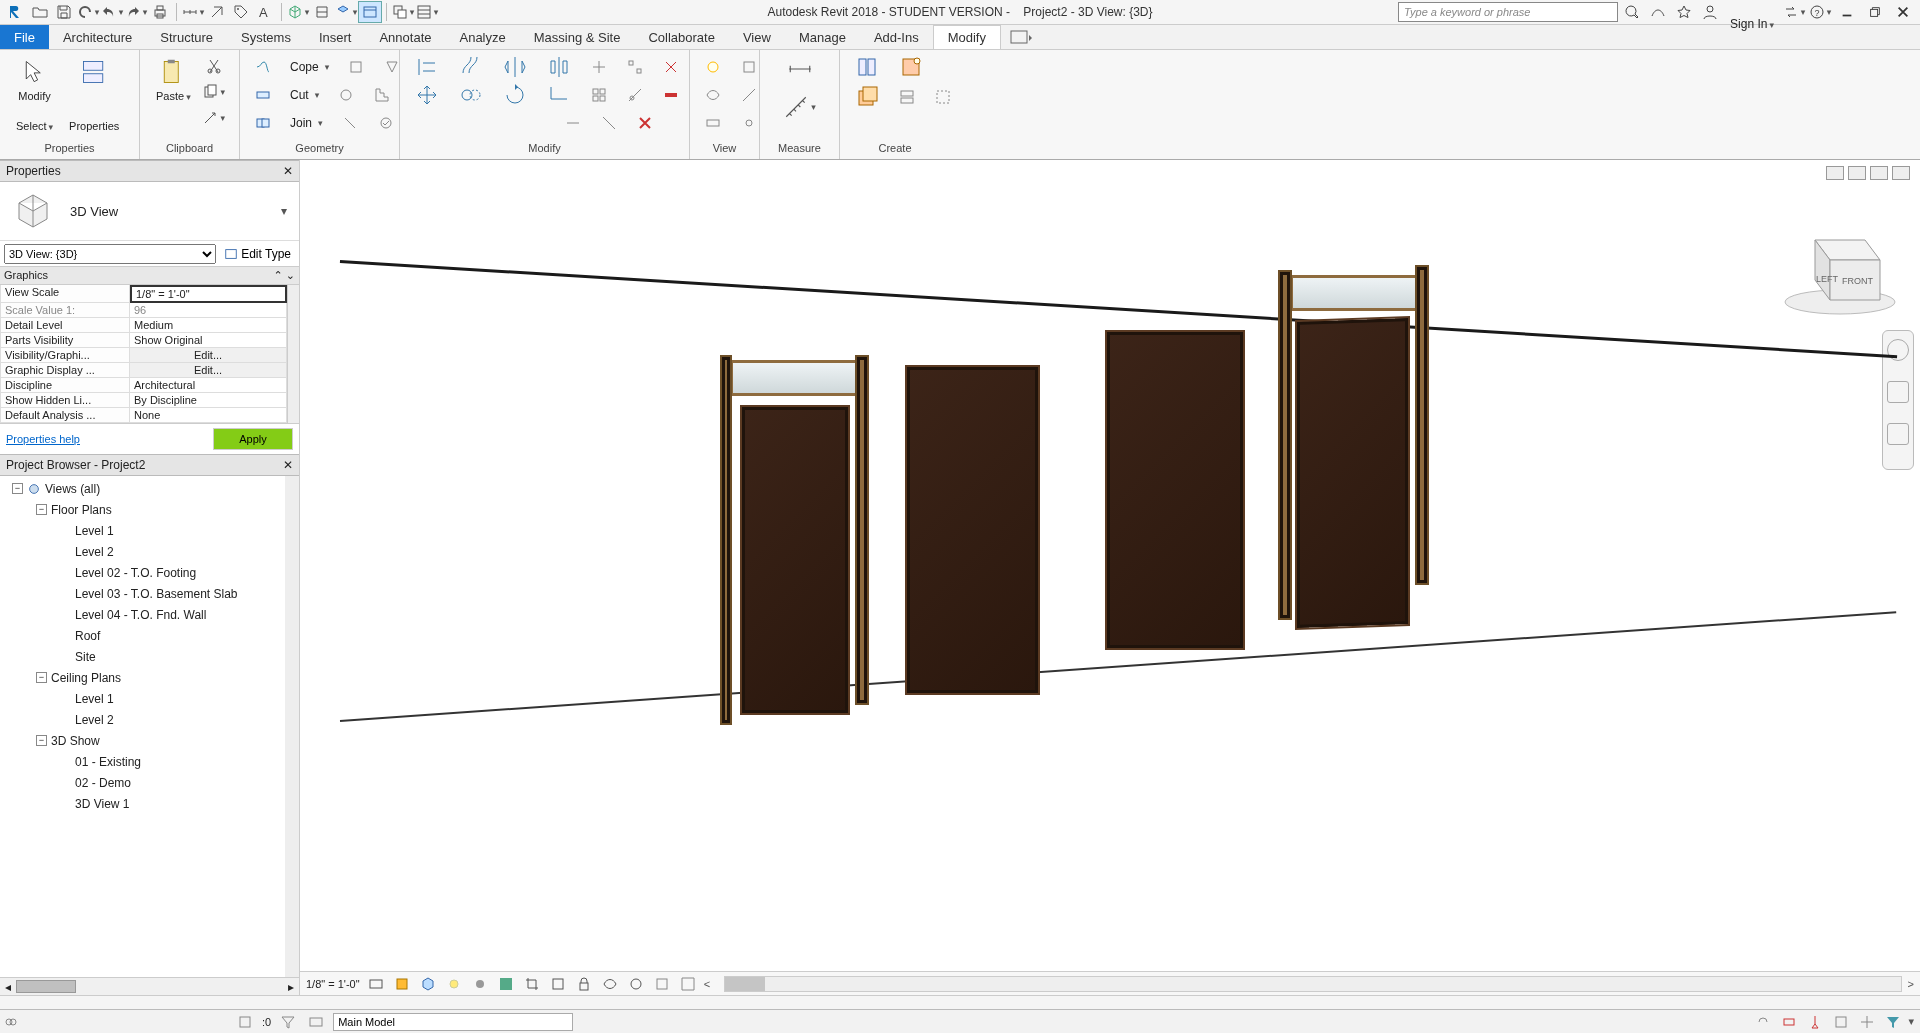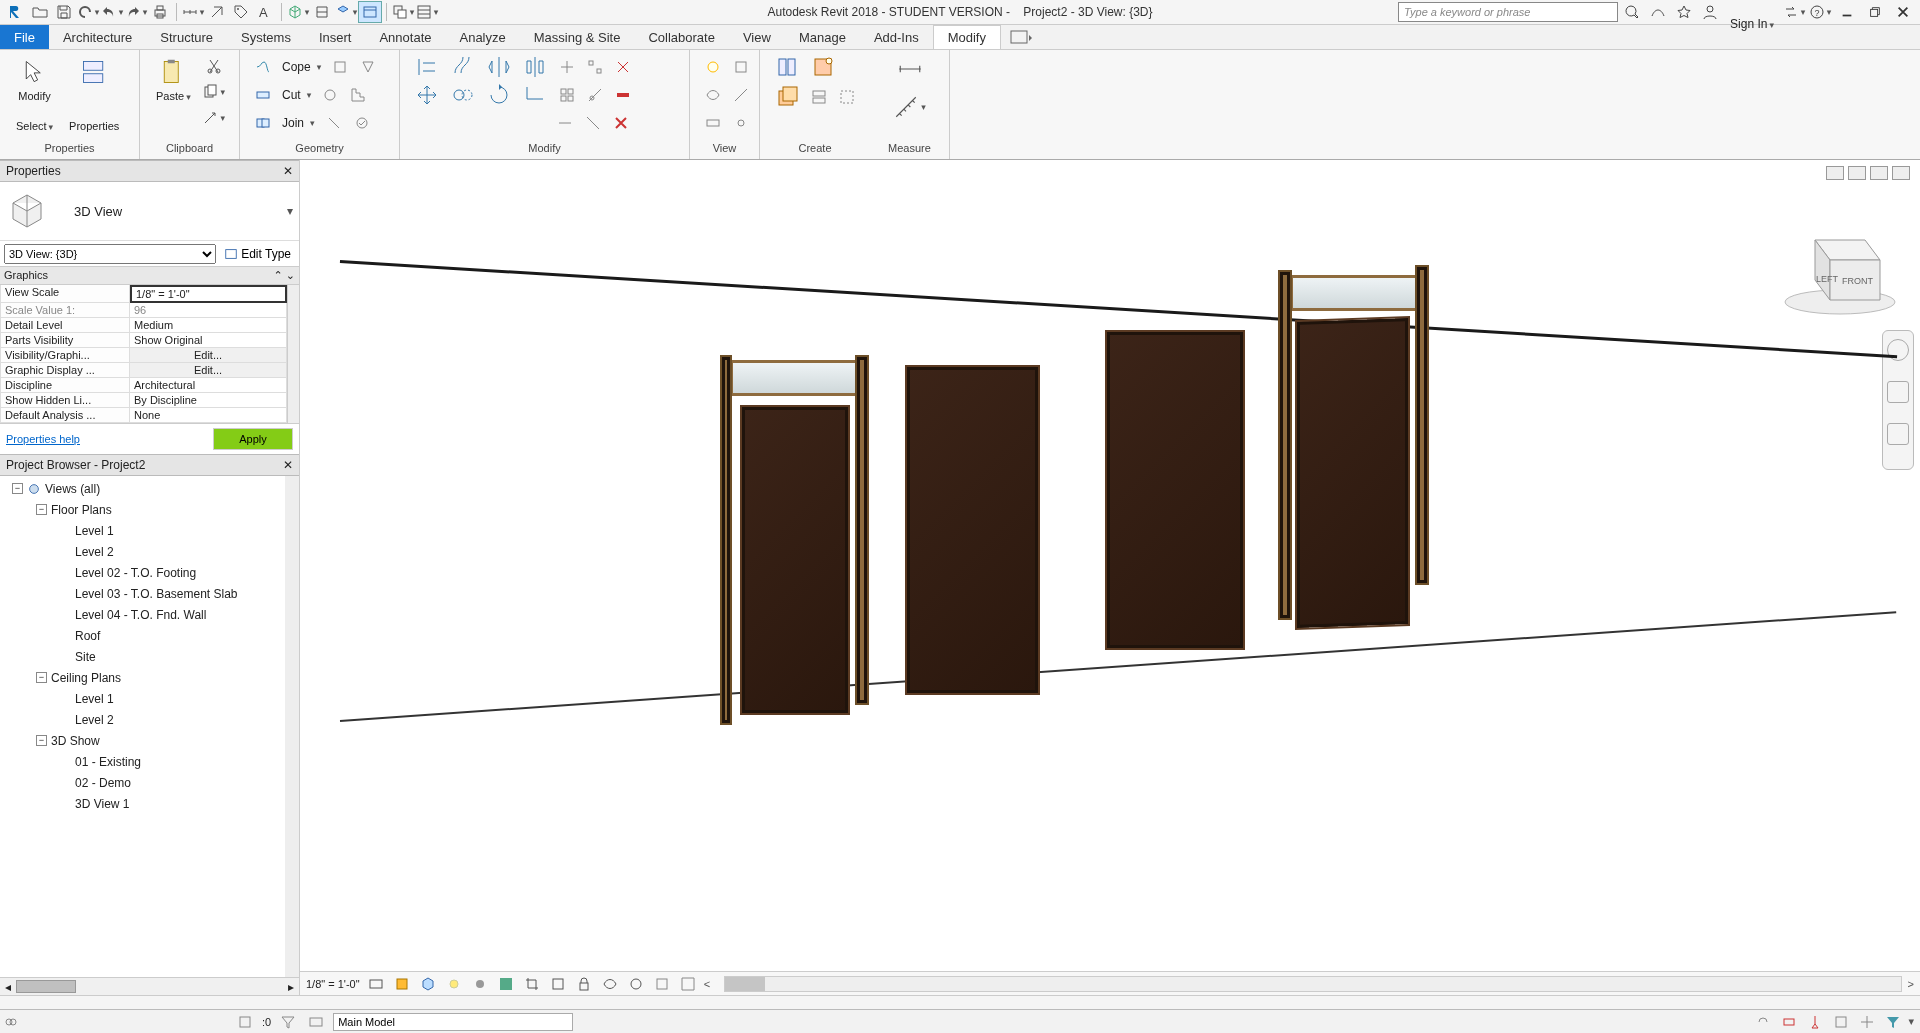--- a/index.html
+++ b/index.html
@@ -27,35 +27,35 @@
 
   
   .ribbon-body { height: 110px; background: #f7f7f7; border-bottom: 1px solid #aaa; display: flex; }
   .ribbon-panel { display: flex; flex-direction: column; border-right: 1px solid #ccc; padding: 4px 10px 2px 10px; }
   .ribbon-panel .panel-row { display:flex; gap:4px; flex:1; align-items:flex-start;}
   .ribbon-panel .panel-label { font-size:11px; text-align:center; color:#444; height:18px; line-height:18px; }
   .big-btn { display:flex; flex-direction:column; align-items:center; justify-content:flex-start; gap:2px; padding:2px 6px; height:82px; }
   .big-btn .ico { width:32px; height:32px; display:flex; align-items:center; justify-content:center; }
   .big-btn .lbl { font-size:11px; text-align:center; line-height:12px; }
   .sm-btn { width:26px; height:24px; display:flex; align-items:center; justify-content:center; }
-  .sm-row { display:flex; gap:2px; align-items:center; height:26px;}
+  .sm-row { display:flex; gap:10px; align-items:center; height:26px;}
   .txt-btn { display:flex; align-items:center; gap:4px; height:24px; padding: 0 4px; font-size:12px;}
 
   .select-panel { display:flex; gap:10px; align-items:flex-start; }
   .select-panel .col { display:flex; flex-direction:column; align-items:center; }
 
   
   .content { display:flex; height: calc(1033px - 25px - 25px - 110px - 24px - 14px); }
   .side { width: 300px; display:flex; flex-direction:column; border-right:1px solid #ccc; }
   .panel-title { background:#e5e5e5; border-bottom:1px solid #bbb; border-top:1px solid #bbb; padding: 3px 6px; display:flex; align-items:center; justify-content:space-between; font-size:12px; }
   .panel-title .x { font-family: Arial; }
 
   
   .props { flex: 0 0 auto; display:flex; flex-direction:column; }
-  .type-selector { height: 58px; display:flex; align-items:center; padding: 6px; gap:26px; }
+  .type-selector { height: 58px; display:flex; align-items:center; padding: 12px; gap:16px; }
   .type-selector .cube { width:42px; height:42px; display:flex; align-items:center; justify-content:center; }
   .type-selector .typename { font-size:13px; flex:1; }
   .dd-row { display:flex; align-items:center; padding: 2px 4px; gap:4px; height:26px; border-top:1px solid #ddd;}
   .dd-row select { flex:1; font-size:11px; height:20px; }
   .dd-row .edbtn { display:flex; align-items:flex-end; gap:3px; font-size:12px; padding:0 4px; border:0; background:transparent;}
   .group-hdr { background:#e8e8e8; font-size:11px; padding: 2px 4px; display:flex; justify-content:space-between; border-top:1px solid #ccc; border-bottom:1px solid #ccc;}
   .prop-grid { display:grid; grid-template-columns: 130px 1fr 12px; }
   .prop-grid .k { border:1px solid #ddd; border-top:none; padding:1px 4px; font-size:11px; background:#fdfdfd; white-space:nowrap; overflow:hidden; text-overflow:ellipsis;}
   .prop-grid .v { border:1px solid #ddd; border-top:none; border-left:none; padding:1px 4px; font-size:11px; }
   .prop-grid .v.gray { color:#888; }
@@ -557,73 +557,73 @@
           <div class="sm-btn">
             <svg class="ico16" viewBox="0 0 16 16">
               <circle cx="8" cy="8" r="3" stroke="#888" fill="none"></circle>
             </svg>
           </div>
         </div>
     </div>
     <div class="panel-label">View</div>
   </div>
 
-  <div class="ribbon-panel" style="width:110px;border-right:none">
-    <div class="panel-row" style="flex-direction:column;gap:4px;">
-      <div class="sm-row">
-        <div class="sm-btn" style="width:34px;height:30px">
-            <svg viewBox="0 0 24 24" width="24">
-              <rect x="4" y="4" width="7" height="16" fill="#eef" stroke="#36a"></rect>
-              <rect x="13" y="4" width="7" height="16" fill="#eef" stroke="#36a"></rect>
-            </svg>
-          </div>
-        <div class="sm-btn" style="width:34px;height:30px">
-            <svg viewBox="0 0 24 24" width="24">
-              <rect x="4" y="4" width="16" height="16" fill="#fca" stroke="#a60"></rect>
-              <circle cx="18" cy="6" r="3" fill="#ffe" stroke="#a60"></circle>
-            </svg>
-          </div>
-      </div>
-      <div class="sm-row">
-        <div class="sm-btn" style="width:34px;height:30px">
-            <svg viewBox="0 0 24 24" width="24">
-              <rect x="4" y="6" width="14" height="14" fill="#fc9" stroke="#a60"></rect>
-              <rect x="8" y="2" width="14" height="14" fill="#fda" stroke="#a60"></rect>
-            </svg>
-          </div>
-        <div class="sm-btn">
-            <svg class="ico16" viewBox="0 0 16 16">
-              <rect x="2" y="2" width="12" height="5" stroke="#888" fill="none"></rect>
-              <rect x="2" y="9" width="12" height="5" stroke="#888" fill="none"></rect>
-            </svg>
-          </div>
-        <div class="sm-btn">
-            <svg class="ico16" viewBox="0 0 16 16">
-              <rect x="2" y="2" width="12" height="12" stroke="#888" fill="none" stroke-dasharray="2"></rect>
-            </svg>
-          </div>
-      </div>
-    </div>
-    <div class="panel-label">Create</div>
-  </div>
-
   <div class="ribbon-panel" style="width:80px">
     <div class="panel-row" style="flex-direction:column;gap:8px;align-items:center;">
       <div class="sm-btn" style="width:40px;height:30px">
           <svg viewBox="0 0 24 24" width="26">
             <path d="M2 12h20M3 9v6M21 9v6" stroke="#555"></path>
           </svg>
         </div>
       <div class="sm-btn dropdown-caret" style="width:40px;height:30px">
           <svg viewBox="0 0 24 24" width="26">
             <path d="M3 21L21 3M6 18l2 2M10 14l2 2M14 10l2 2M18 6l2 2" stroke="#555"></path>
           </svg>
         </div>
     </div>
     <div class="panel-label">Measure</div>
+  </div>
+
+  <div class="ribbon-panel" style="width:110px;border-right:none">
+    <div class="panel-row" style="flex-direction:column;gap:4px;">
+      <div class="sm-row">
+        <div class="sm-btn" style="width:34px;height:30px">
+            <svg viewBox="0 0 24 24" width="24">
+              <rect x="4" y="4" width="7" height="16" fill="#eef" stroke="#36a"></rect>
+              <rect x="13" y="4" width="7" height="16" fill="#eef" stroke="#36a"></rect>
+            </svg>
+          </div>
+        <div class="sm-btn" style="width:34px;height:30px">
+            <svg viewBox="0 0 24 24" width="24">
+              <rect x="4" y="4" width="16" height="16" fill="#fca" stroke="#a60"></rect>
+              <circle cx="18" cy="6" r="3" fill="#ffe" stroke="#a60"></circle>
+            </svg>
+          </div>
+      </div>
+      <div class="sm-row">
+        <div class="sm-btn" style="width:34px;height:30px">
+            <svg viewBox="0 0 24 24" width="24">
+              <rect x="4" y="6" width="14" height="14" fill="#fc9" stroke="#a60"></rect>
+              <rect x="8" y="2" width="14" height="14" fill="#fda" stroke="#a60"></rect>
+            </svg>
+          </div>
+        <div class="sm-btn">
+            <svg class="ico16" viewBox="0 0 16 16">
+              <rect x="2" y="2" width="12" height="5" stroke="#888" fill="none"></rect>
+              <rect x="2" y="9" width="12" height="5" stroke="#888" fill="none"></rect>
+            </svg>
+          </div>
+        <div class="sm-btn">
+            <svg class="ico16" viewBox="0 0 16 16">
+              <rect x="2" y="2" width="12" height="12" stroke="#888" fill="none" stroke-dasharray="2"></rect>
+            </svg>
+          </div>
+      </div>
+    </div>
+    <div class="panel-label">Create</div>
   </div>
 
 </div>
 
 <div class="content">
 
   <div class="side">
 
     <div class="props">
       <div class="panel-title">

